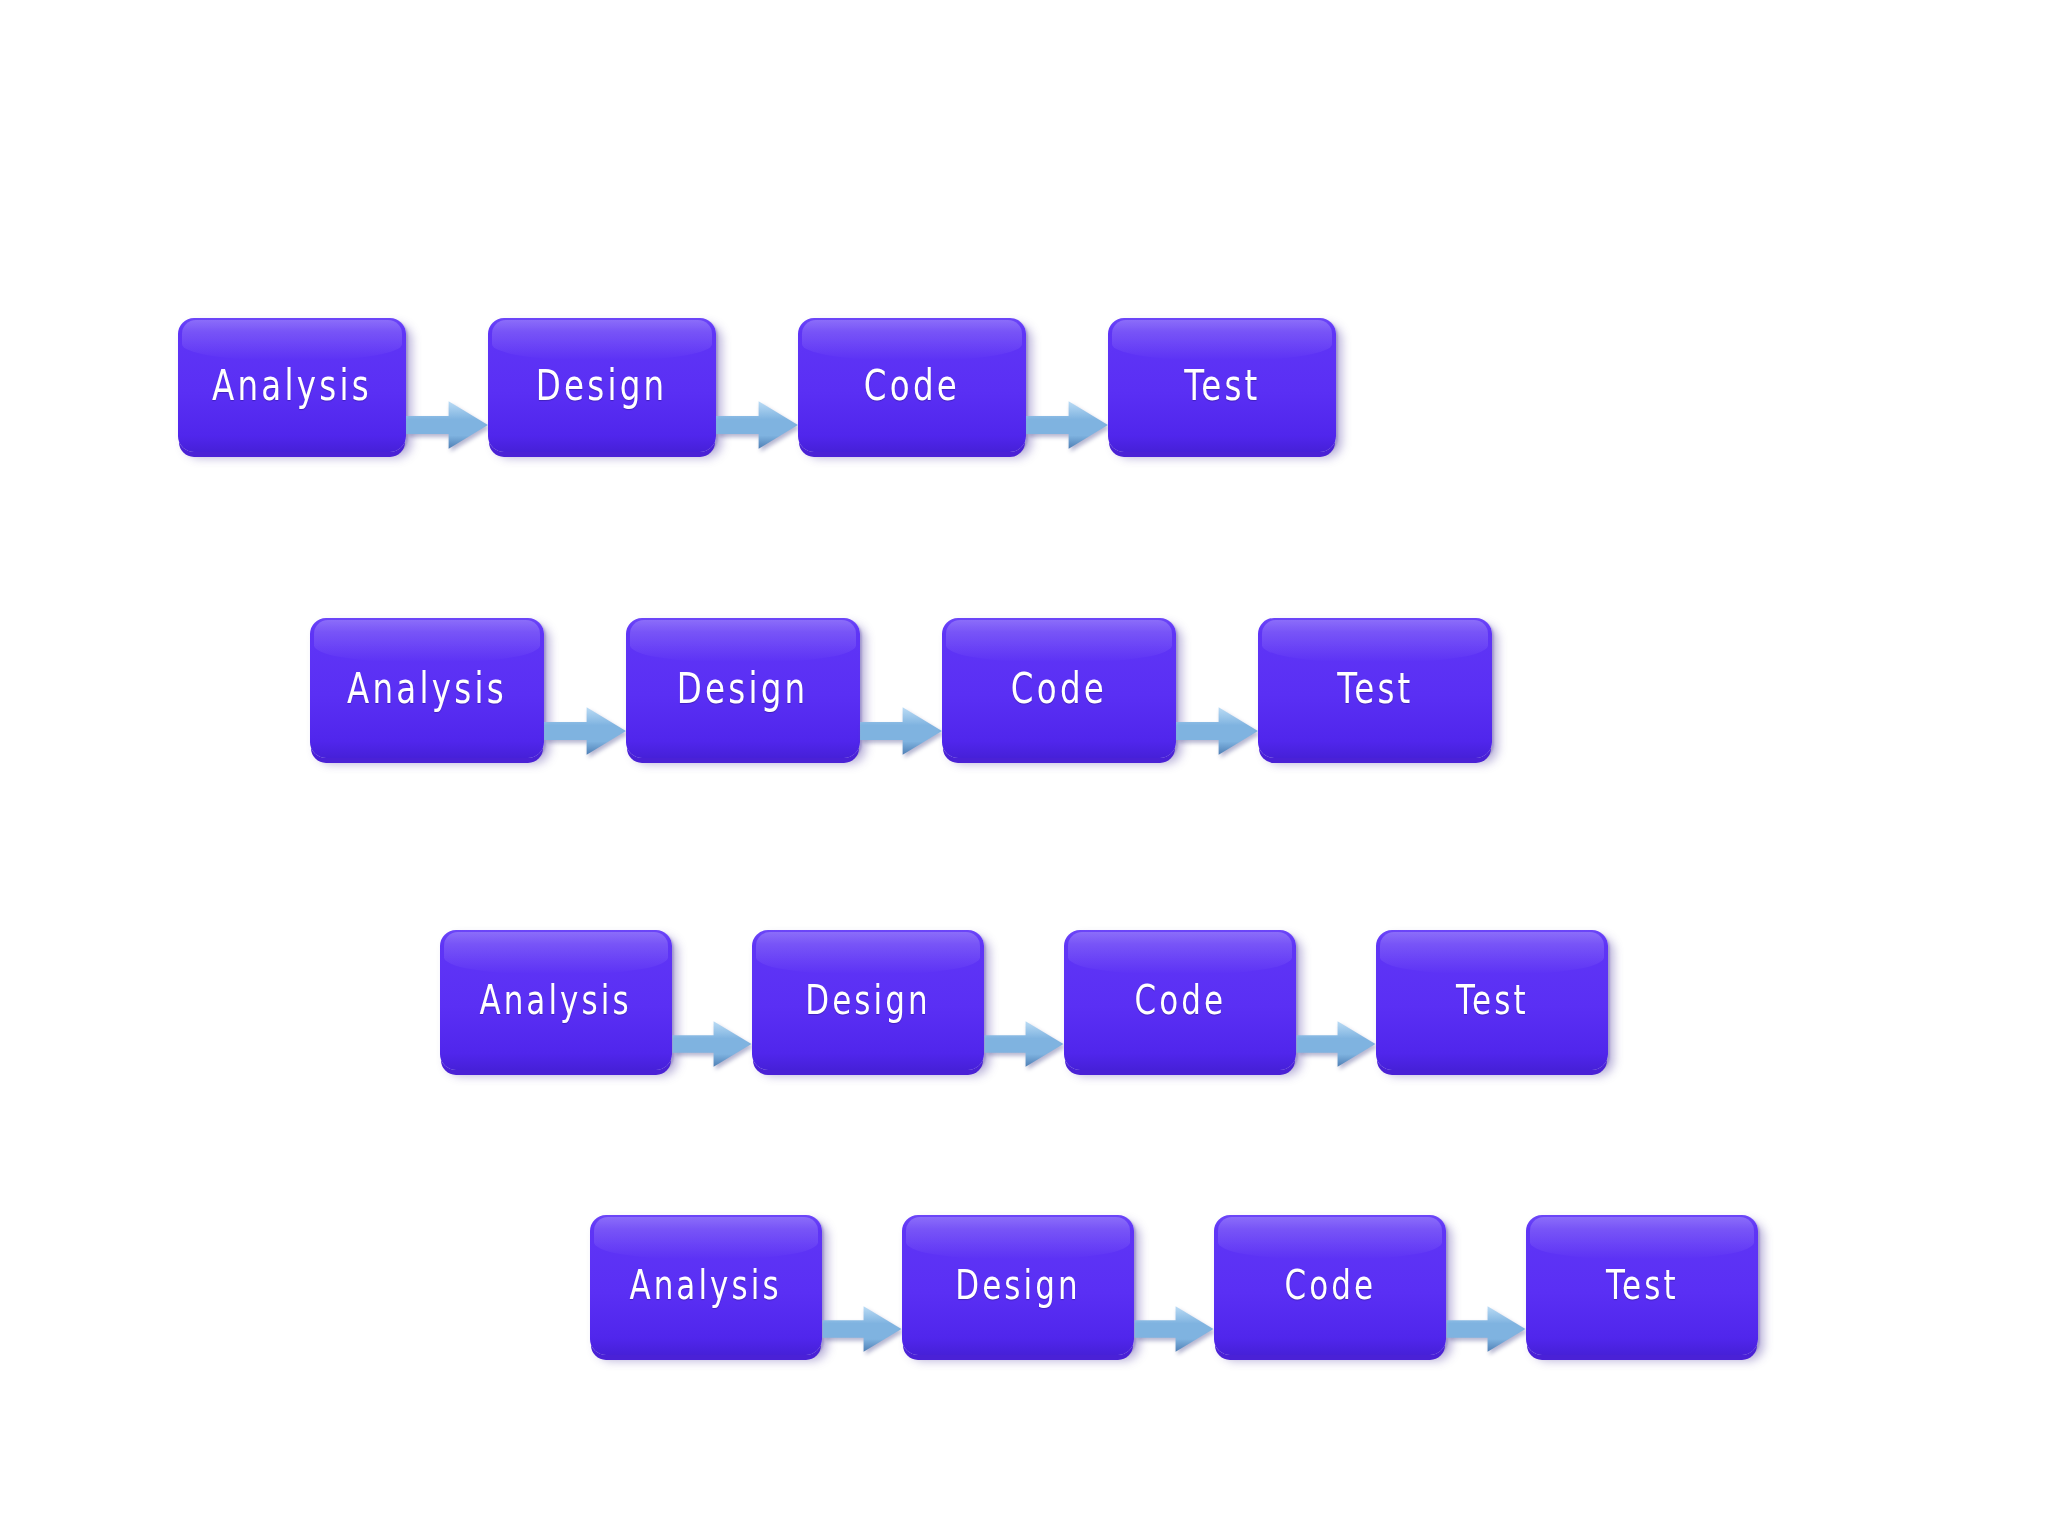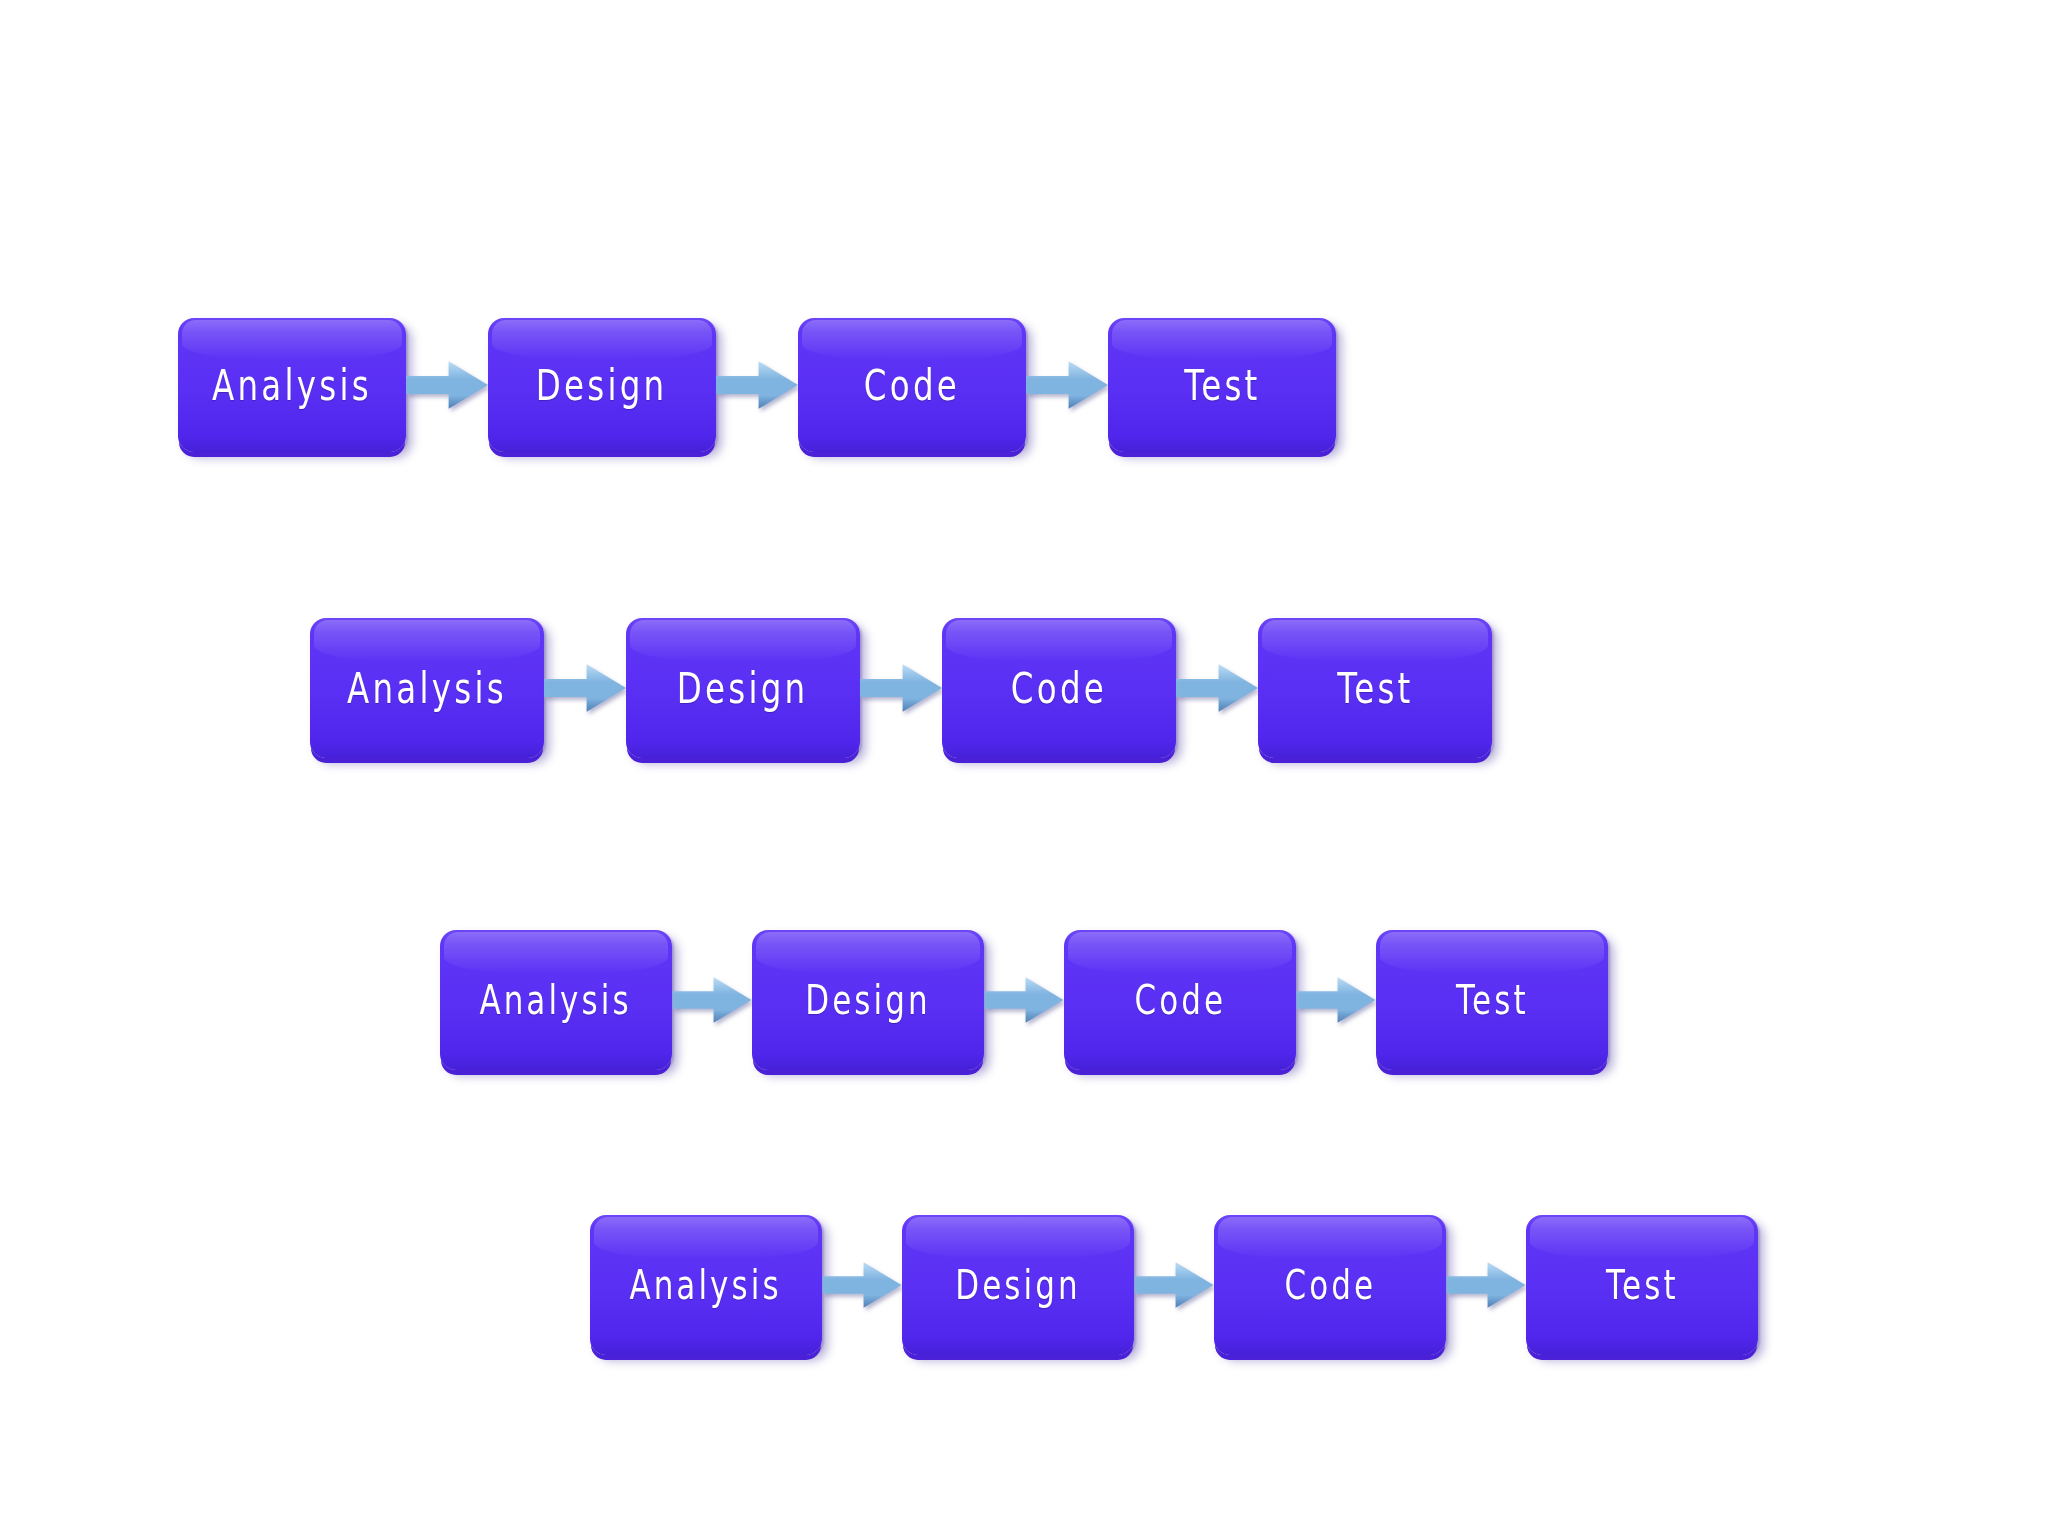--- a/index.html
+++ b/index.html
@@ -22,21 +22,21 @@
     top: 0;
     width: 2048px;
     height: 1536px;
     background: #ffffff;
   }
 
   .phase-row {
     position: absolute;
     display: flex;
     flex-direction: row;
-    align-items: center;
+    align-items: flex-end;
   }
 
   .phase-box {
     position: relative;
     box-sizing: border-box;
     border-radius: 16px;
     background: linear-gradient(180deg,
                  #6c46f8 0%,
                  #5f35f6 10%,
                  #5a2ff4 55%,

